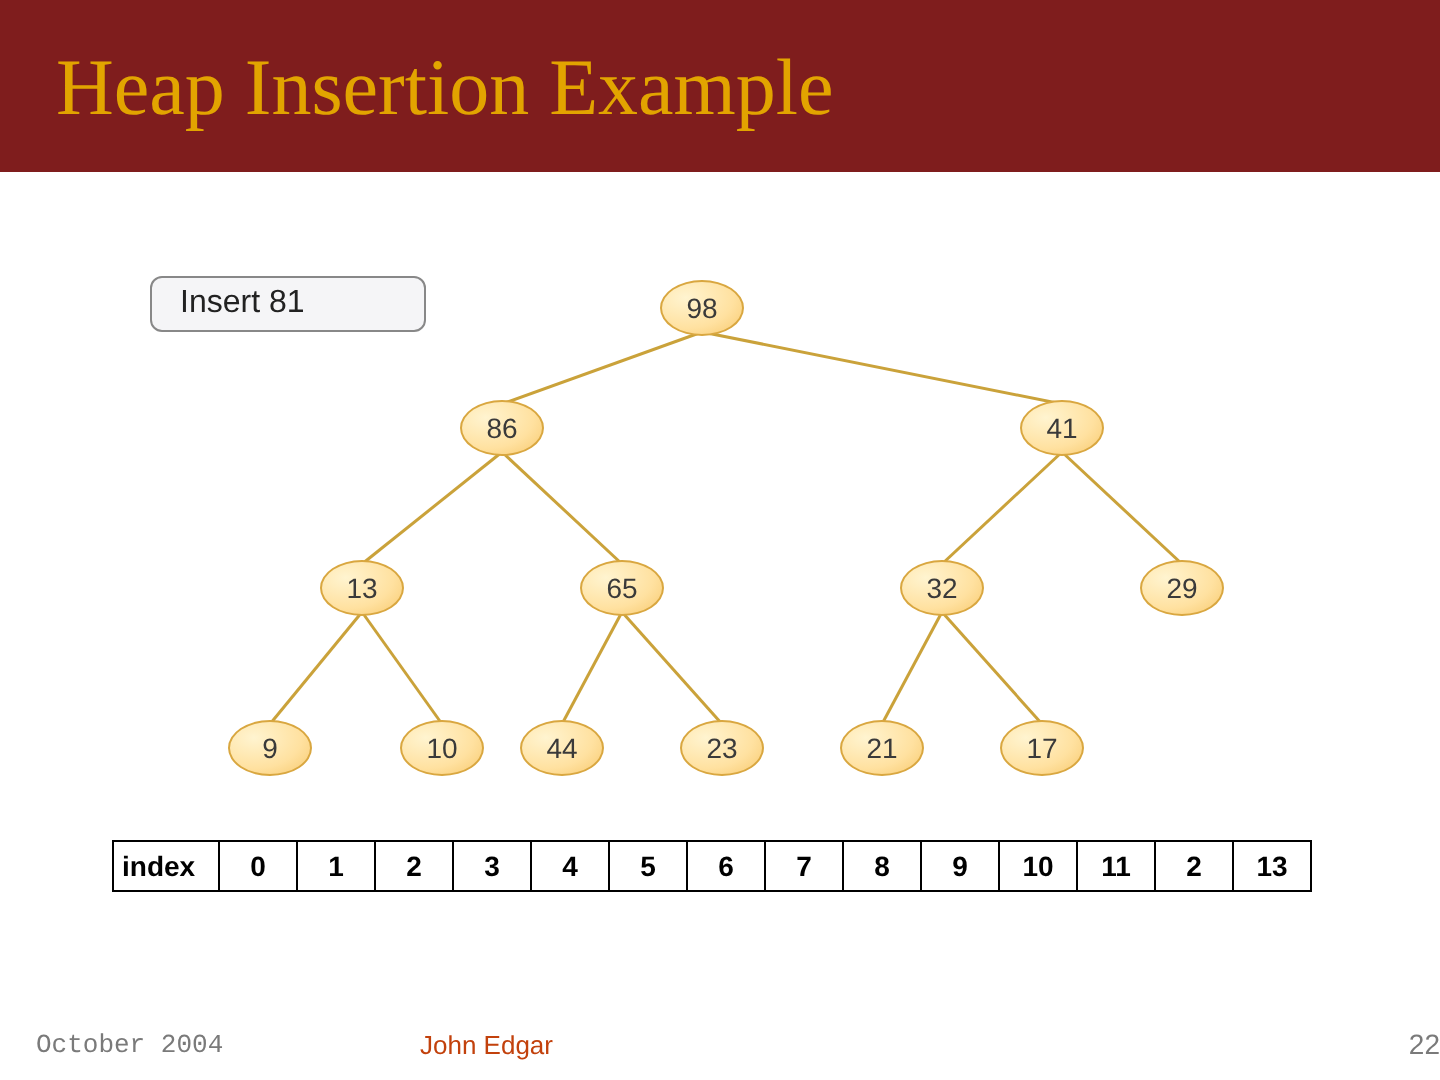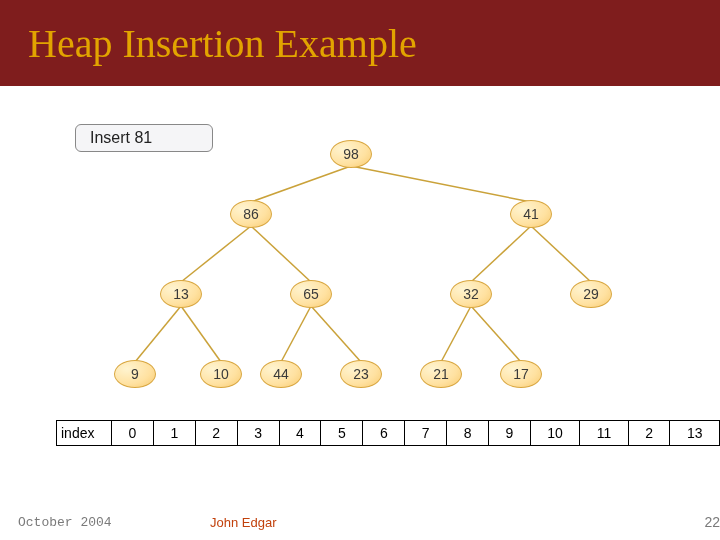--- a/index.html
+++ b/index.html
@@ -23,21 +23,21 @@
   }
   .title {
     color: #e2a400;
     font-size: 40px;
     font-family: "Georgia", serif;
     font-weight: normal;
   }
   .action-box {
     position: absolute;
     left: 75px;
-    top: 124px;
+    top: 138px;
     border: 1px solid #888;
     border-radius: 6px;
     background: #f5f5f7;
     padding: 4px 14px;
     font-size: 16px;
     font-family: Arial, sans-serif;
     color: #222;
     width: 108px;
     text-align: left;
   }
@@ -75,22 +75,22 @@
     left: 56px;
     top: 420px;
     border-collapse: collapse;
     font-size: 14px;
   }
   .array-table th, .array-table td {
     border: 1px solid #000;
     width: 34px;
     height: 22px;
     text-align: center;
-    font-weight: normal;
-    padding: 1px 16px;
+    font-weight: bold;
+    padding: 1px 2px;
   }
   .array-table th.rowlabel {
     width: 46px;
     text-align: left;
     padding-left: 4px;
   }
   .footer-left {
     position: absolute;
     left: 18px;
     bottom: 10px;

